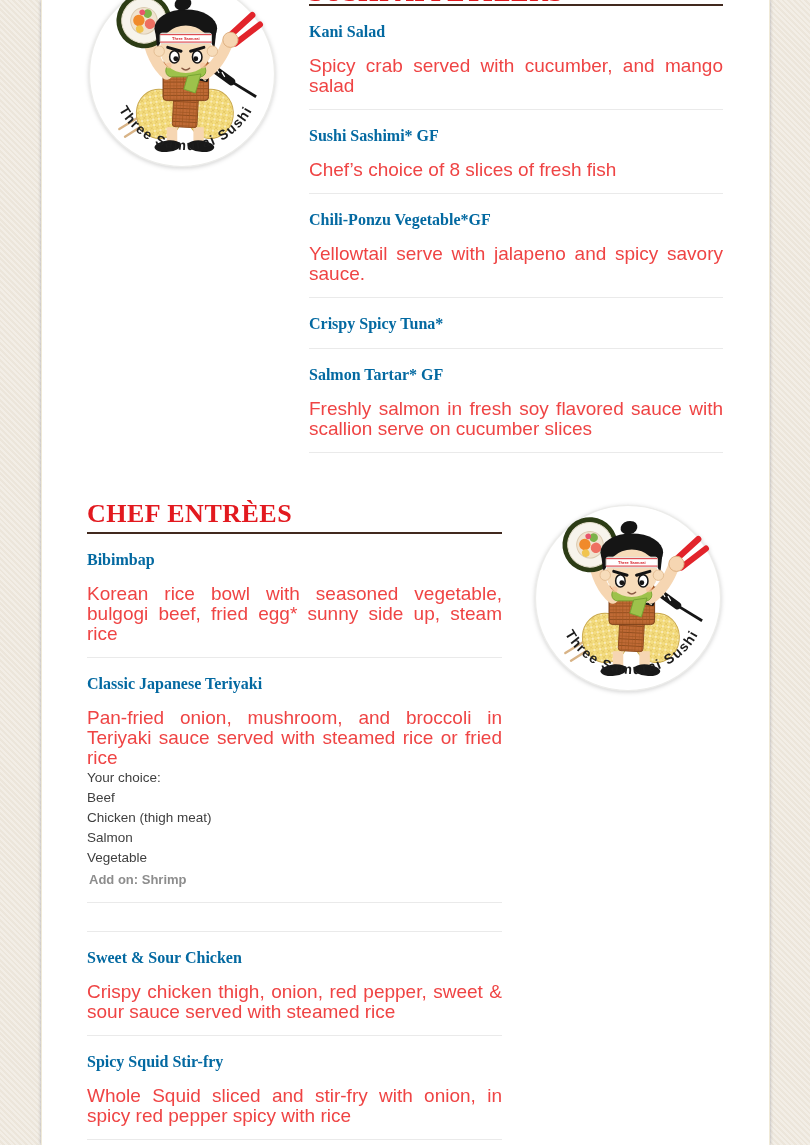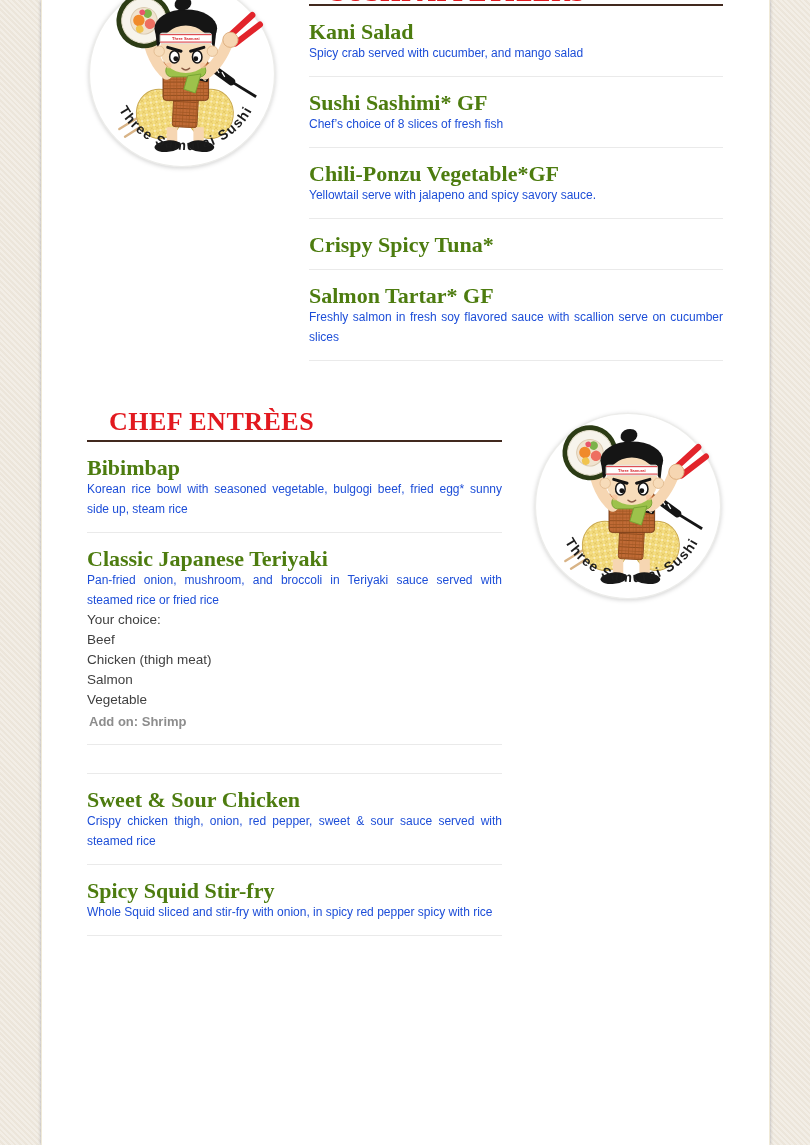--- a/index.html
+++ b/index.html
@@ -37,36 +37,36 @@
     position: relative;
     border-bottom: 2px solid #41291e;
   }
   .cut-heading h2 { position: absolute; bottom: -2px; left: 0; line-height: 1; }
   h2.section-title {
     font-family: "Liberation Serif", serif;
     font-weight: bold;
     font-size: 26px;
     letter-spacing: 0.5px;
     color: #e2191f;
-    margin-left: 22px;
   }
   .section-heading-block { padding-bottom: 3px; border-bottom: 2px solid #41291e; }
   
   .menu-item { padding: 15px 0 13px; border-bottom: 1px solid #eaeaea; }
   .menu-item h3 {
     font-family: "Liberation Serif", serif;
     font-weight: bold;
-    font-size: 22px;
+    font-size: 16px;
     line-height: 22px;
-    color: #4d7c0f;
+    color: #0369a1;
   }
   .item-desc {
-    font-size: 12px;
+    margin-top: 13px;
+    font-size: 19px;
     line-height: 20px;
-    color: #1d4ed8;
+    color: #ef4444;
     text-align: justify;
   }
   .choice-line { font-size: 13.5px; line-height: 20px; color: #3f3f3f; }
   .addon-line {
     margin-top: 2px;
     padding-left: 2px;
     font-size: 13px;
     line-height: 19px;
     font-weight: bold;
     color: #8d8d8d;

